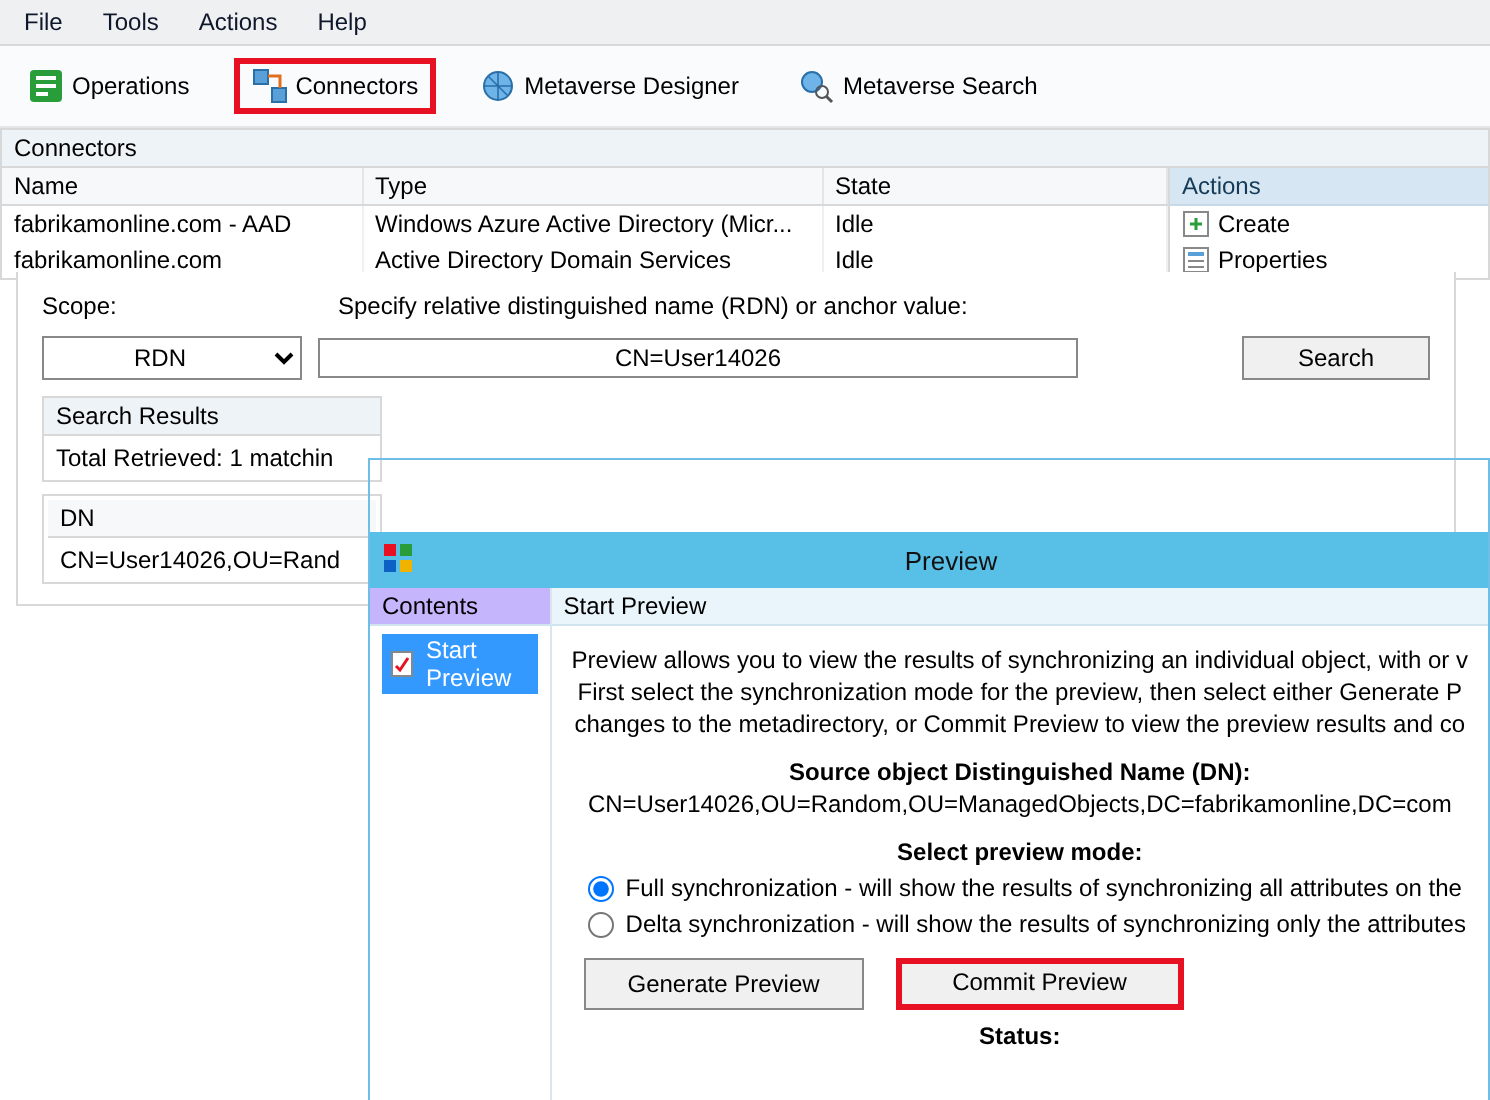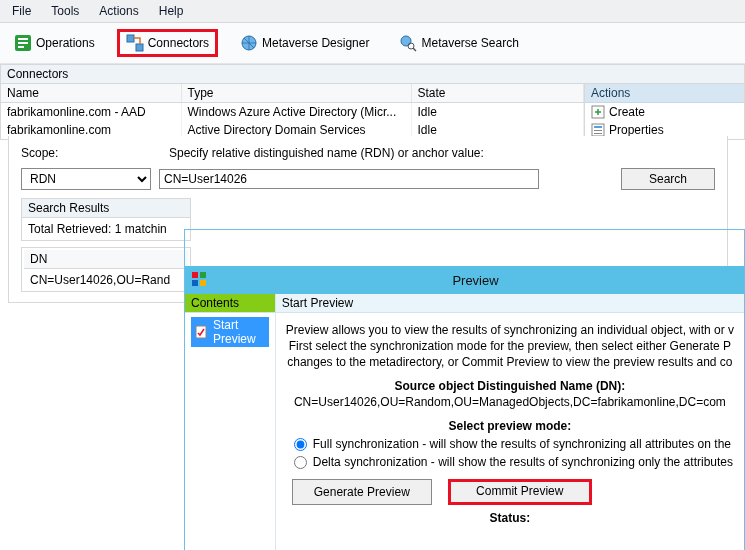--- a/index.html
+++ b/index.html
@@ -118,20 +118,21 @@
     border-top: none;
     padding: 10px 12px;
   }
   .dlg-scs .row { display: flex; align-items: center; gap: 8px; margin-bottom: 8px; }
   .dlg-scs label { min-width: 60px; }
   .dlg-scs select, .dlg-scs input[type=text] {
     font: inherit;
     padding: 2px 4px;
     border: 1px solid #888;
     background: #fff;
+    text-align: center;
   }
   .dlg-scs select { width: 130px; }
   .dlg-scs input.rdn { width: 380px; }
   .dlg-scs button.search {
     width: 94px;
     padding: 3px 0;
     font: inherit;
     background: #f0f0f0;
     border: 1px solid #888;
   }
@@ -179,21 +180,21 @@
   }
   .dlg-preview .titlebar .appicon { margin-left: 6px; }
   .dlg-preview .titlebar .title { flex: 1; text-align: center; font-size: 13px; color: #111; }
   .dlg-preview .body { display: flex; background: #fff; height: 293px; }
   .dlg-preview .tree {
     width: 162px;
     border-right: 1px solid #d8e7ee;
     background: #fff;
   }
   .dlg-preview .tree .hdr {
-    background: #84cc16;
+    background: #c4b5fd;
     padding: 2px 6px;
     border-bottom: 1px solid #cfe4ef;
   }
   .dlg-preview .tree .node {
     display: flex;
     align-items: center;
     gap: 4px;
     margin: 4px 6px;
     background: #3399ff;
     color: #fff;

